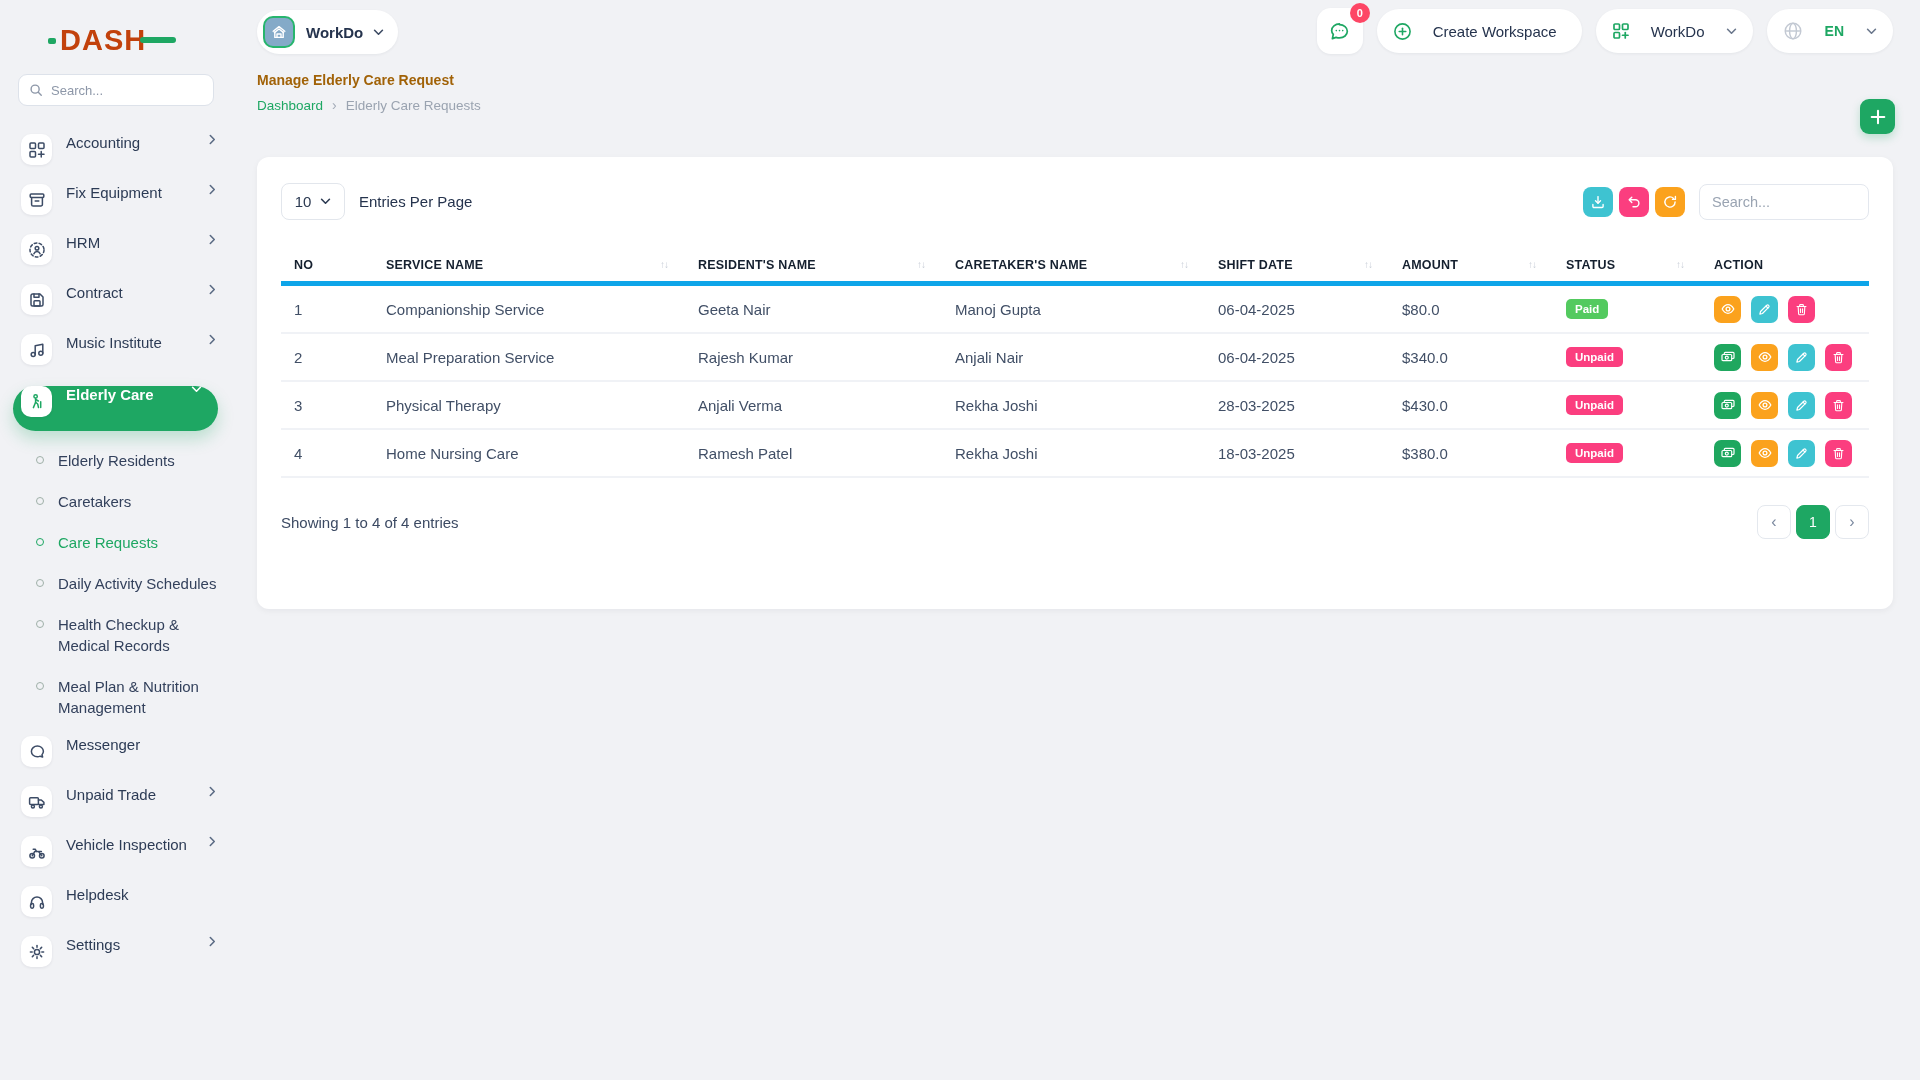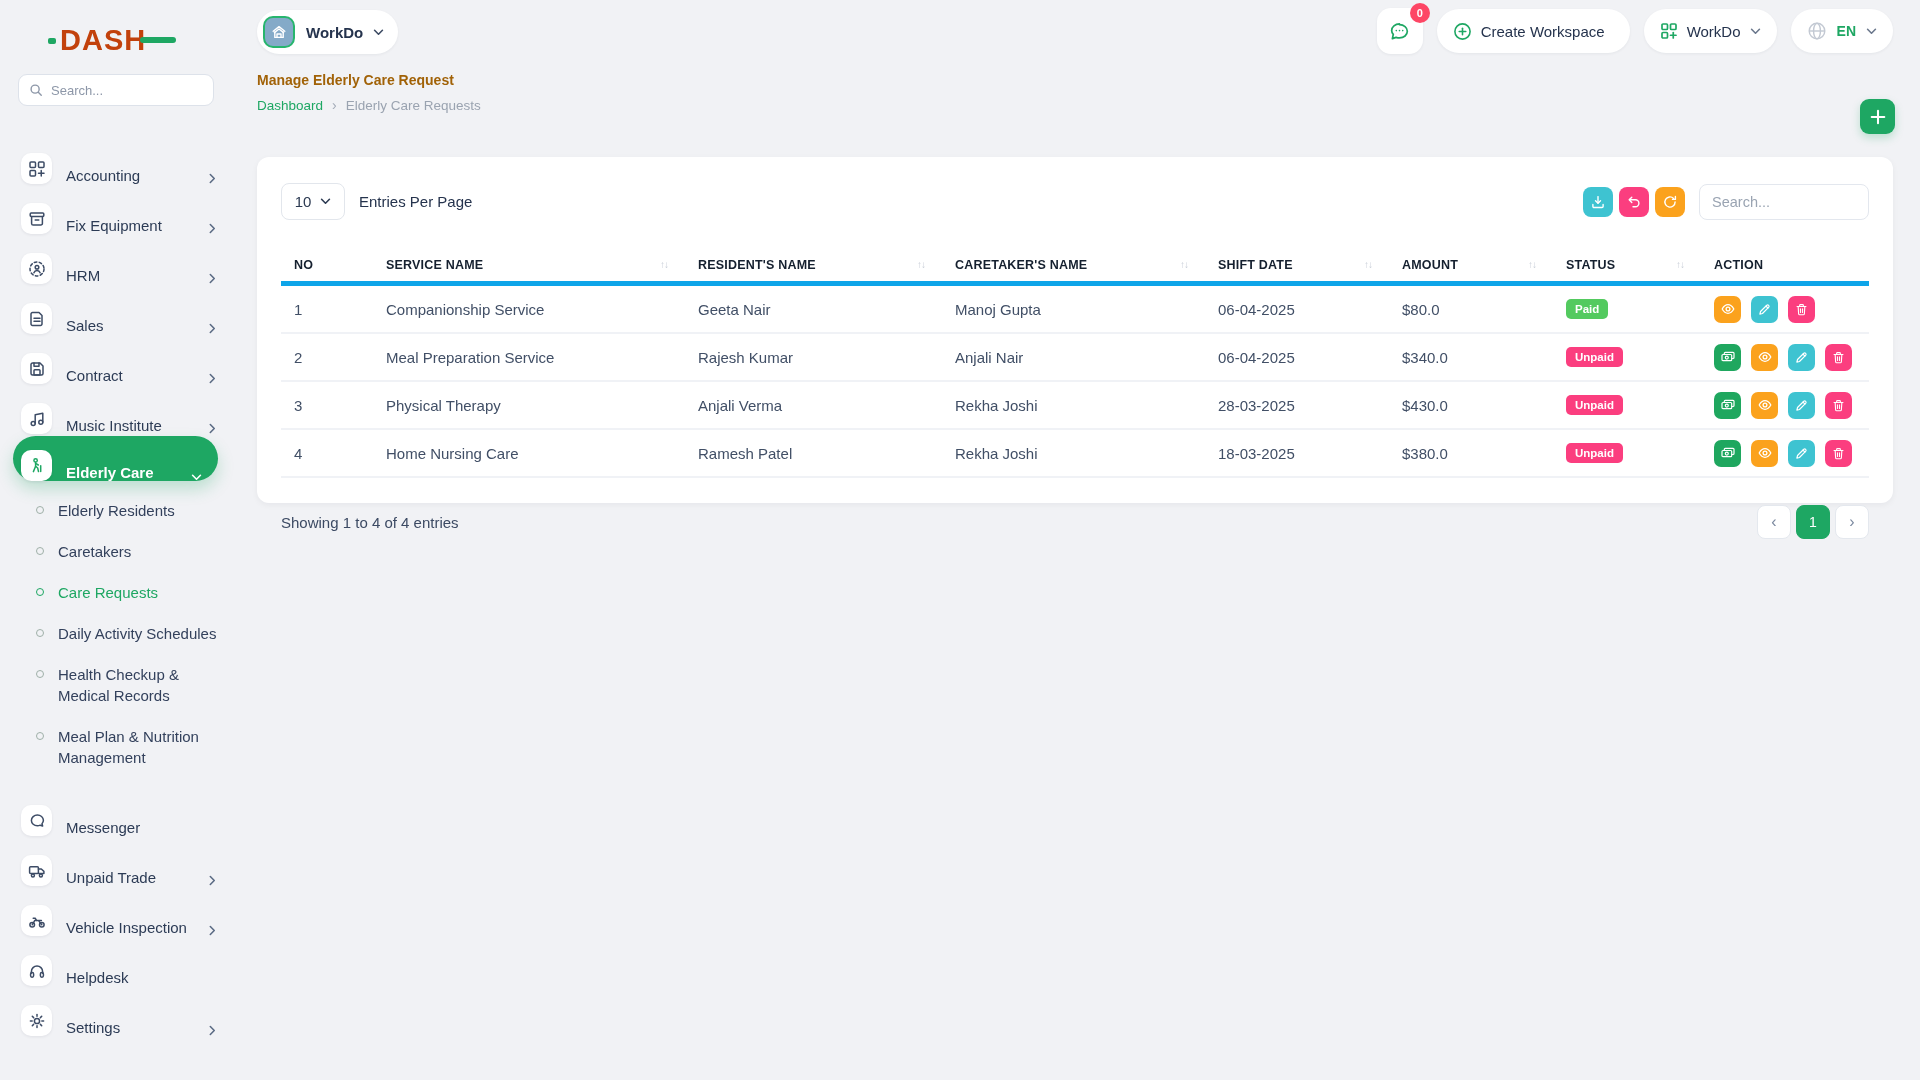--- a/index.html
+++ b/index.html
@@ -10,21 +10,21 @@
   
   .sidebar { position:absolute; left:0; top:0; bottom:0; width:232px; }
   .logo { position:relative; margin:24px 0 18px 60px; width:140px; height:32px; }
   .logo-text { font-size:29px; font-weight:bold; letter-spacing:1px; color:#c2410c; }
   .logo-dash { position:absolute; left:80px; top:13px; width:36px; height:6px; border-radius:3px; background:#1ea763; }
   .logo-tick { position:absolute; left:-12px; top:14px; width:8px; height:6px; border-radius:2px; background:#1ea763; }
   .side-search { margin:0 18px; height:32px; background:#fff; border:1px solid #dde2ea; border-radius:9px; display:flex; align-items:center; padding:0 10px; }
   .side-search input { border:none; outline:none; background:transparent; font-size:13px; color:#44506b; width:150px; margin-left:8px; font-family:inherit; }
   .side-search input::placeholder { color:#8d97a8; }
   .nav { margin-top:28px; }
-  .nav-item { display:flex; align-items:flex-end; height:50px; padding:0 16px 0 21px; cursor:pointer; }
+  .nav-item { display:flex; align-items:flex-start; height:50px; padding:0 16px 0 21px; cursor:pointer; }
   .nav-tile { width:31px; height:31px; border-radius:10px; background:#fff; box-shadow:0 1px 3px rgba(20,30,55,.08); display:flex; align-items:center; justify-content:center; color:#3d4c66; flex:none; }
   .nav-label { font-size:15px; font-weight:500; color:#2c3b55; margin-left:14px; }
   .nav-chev { margin-left:auto; color:#5b6b84; }
   .nav-item.active { background:#1ea763; border-radius:24px; margin:2px 14px 3px 13px; height:45px; padding:0 16px 0 8px; box-shadow:0 8px 16px rgba(30,167,99,.25); }
   .nav-item.active .nav-tile { color:#1ea763; }
   .nav-item.active .nav-label { color:#fff; font-weight:bold; }
   .nav-item.active .nav-chev { color:#fff; }
   .subs { padding:6px 0 8px; }
   .sub { display:flex; align-items:flex-start; padding:10px 14px 10px 21px; cursor:pointer; }
   .bullet { width:8px; height:8px; border:1.5px solid #9fb0a8; border-radius:50%; margin:6px 14px 0 15px; flex:none; }
@@ -33,36 +33,36 @@
   .sub.active .sub-label { color:#1ea763; }
 
   
   .topbar { position:absolute; left:232px; right:0; top:0; height:62px; }
   .ws-pill { position:absolute; left:25px; top:10px; height:44px; background:#fff; border-radius:22px; display:flex; align-items:center; padding:0 14px 0 6px; box-shadow:0 1px 3px rgba(20,30,55,.06); cursor:pointer; }
   .ws-tile { width:32px; height:32px; border-radius:10px; background:#84aac8; border:2px solid #27b56d; display:flex; align-items:center; justify-content:center; }
   .ws-label { font-size:15px; font-weight:600; color:#25334d; margin:0 10px 0 11px; }
   .tb-right { position:absolute; right:27px; top:8px; display:flex; align-items:center; gap:14px; }
   .chat-btn { position:relative; width:46px; height:46px; background:#fff; border-radius:14px; display:flex; align-items:center; justify-content:center; box-shadow:0 1px 3px rgba(20,30,55,.06); cursor:pointer; }
   .notif-badge { position:absolute; top:-5px; right:-7px; min-width:20px; height:20px; border-radius:10px; background:#fd4665; color:#fff; font-size:11px; font-weight:bold; display:flex; align-items:center; justify-content:center; }
-  .pill { height:44px; background:#fff; border-radius:22px; display:flex; align-items:center; padding:0 16px; box-shadow:0 1px 3px rgba(20,30,55,.06); cursor:pointer; font-size:15px; color:#25334d; }
+  .pill { height:44px; background:#fff; border-radius:22px; display:flex; align-items:center; padding:0 16px; box-shadow:0 1px 3px rgba(20,30,55,.06); cursor:pointer; font-size:15px; color:#25334d;gap:12px; }
   .pill .lbl { margin:0 9px; font-weight:500; }
   .pill .chev { color:#6a778c; }
   .lang-lbl { color:#1ea763; font-weight:bold; font-size:14px; margin:0 10px; }
 
   
   .page-head { position:absolute; left:257px; top:72px; }
   .page-title { font-size:14px; font-weight:bold; color:#a16207; }
   .breadcrumb { display:flex; align-items:center; margin-top:9px; font-size:13.5px; }
   .bc-link { color:#1ea763; cursor:pointer; }
   .bc-sep { color:#a3abb8; margin:0 9px; font-size:14px; }
   .bc-cur { color:#9aa3b0; }
   .add-btn { position:absolute; right:25px; top:99px; width:35px; height:35px; border:none; border-radius:9px; background:#1ea763; display:flex; align-items:center; justify-content:center; cursor:pointer; box-shadow:0 4px 8px rgba(30,167,99,.25); }
 
   
-  .card { position:absolute; left:257px; right:27px; top:157px; height:346px; background:#fff; border-radius:12px; box-shadow:0 2px 6px rgba(16,24,40,.05); padding:26px 24px 0; }
+  .card { position:absolute; left:257px; right:27px; top:157px; height:452px; background:#fff; border-radius:12px; box-shadow:0 2px 6px rgba(16,24,40,.05); padding:26px 24px 0; }
   .card-top { display:flex; align-items:center; height:37px; }
   .entries-select { width:64px; height:37px; border:1px solid #e2e6ec; border-radius:8px; display:flex; align-items:center; justify-content:center; gap:9px; cursor:pointer; background:#fff; }
   .entries-select .val { font-size:15px; color:#2c3a52; }
   .entries-label { font-size:15px; font-weight:500; color:#25334d; margin-left:14px; }
   .card-tools { margin-left:auto; display:flex; align-items:center; }
   .tbtn { width:30px; height:30px; border:none; border-radius:8px; margin-left:6px; display:flex; align-items:center; justify-content:center; cursor:pointer; }
   .tb-download { background:#3ec3d1; }
   .tb-undo { background:#fb3e7f; }
   .tb-refresh { background:#fba21d; }
   .card-search { width:170px; height:36px; border:1px solid #e3e7ee; border-radius:8px; margin-left:14px; display:flex; align-items:center; padding:0 12px; }
@@ -147,35 +147,20 @@
       </div>
       <div class="nav-item">
         <span class="nav-tile">
           <svg viewBox="0 0 18 18" width="18" height="18" fill="none" stroke="currentColor" stroke-width="1.5" stroke-linecap="round" stroke-linejoin="round">
             <circle cx="9" cy="9" r="7" stroke-dasharray="2.6 2.4"></circle>
             <circle cx="9" cy="7.2" r="1.8"></circle>
             <path d="M5.9 12.7 a3.3 3.3 0 0 1 6.2 0"></path>
           </svg>
         </span>
         <span class="nav-label">HRM</span>
-        <span class="icn nav-chev">
-          <svg viewBox="0 0 8 12" width="7" height="11" fill="none" stroke="currentColor" stroke-width="1.8" stroke-linecap="round" stroke-linejoin="round">
-            <path d="M1.5 1.5 L6 6 L1.5 10.5"></path>
-          </svg>
-        </span>
-      </div>
-      <div class="nav-item">
-        <span class="nav-tile">
-          <svg viewBox="0 0 18 18" width="18" height="18" fill="none" stroke="currentColor" stroke-width="1.5" stroke-linecap="round" stroke-linejoin="round">
-            <path d="M4.5 2.5 h6.5 l3 3 V14 a1.5 1.5 0 0 1 -1.5 1.5 h-8 A1.5 1.5 0 0 1 3 14 V4 a1.5 1.5 0 0 1 1.5 -1.5 Z"></path>
-            <line x1="6" y1="8.2" x2="12" y2="8.2"></line>
-            <line x1="6" y1="11.2" x2="12" y2="11.2"></line>
-          </svg>
-        </span>
-        <span class="nav-label">Sales</span>
         <span class="icn nav-chev">
           <svg viewBox="0 0 8 12" width="7" height="11" fill="none" stroke="currentColor" stroke-width="1.8" stroke-linecap="round" stroke-linejoin="round">
             <path d="M1.5 1.5 L6 6 L1.5 10.5"></path>
           </svg>
         </span>
       </div>
       <div class="nav-item">
         <span class="nav-tile">
           <svg viewBox="0 0 18 18" width="18" height="18" fill="none" stroke="currentColor" stroke-width="1.5" stroke-linecap="round" stroke-linejoin="round">
             <path d="M3 4.5 A1.5 1.5 0 0 1 4.5 3 H12 l3 3 v7.5 a1.5 1.5 0 0 1 -1.5 1.5 h-9 A1.5 1.5 0 0 1 3 13.5 Z"></path>

